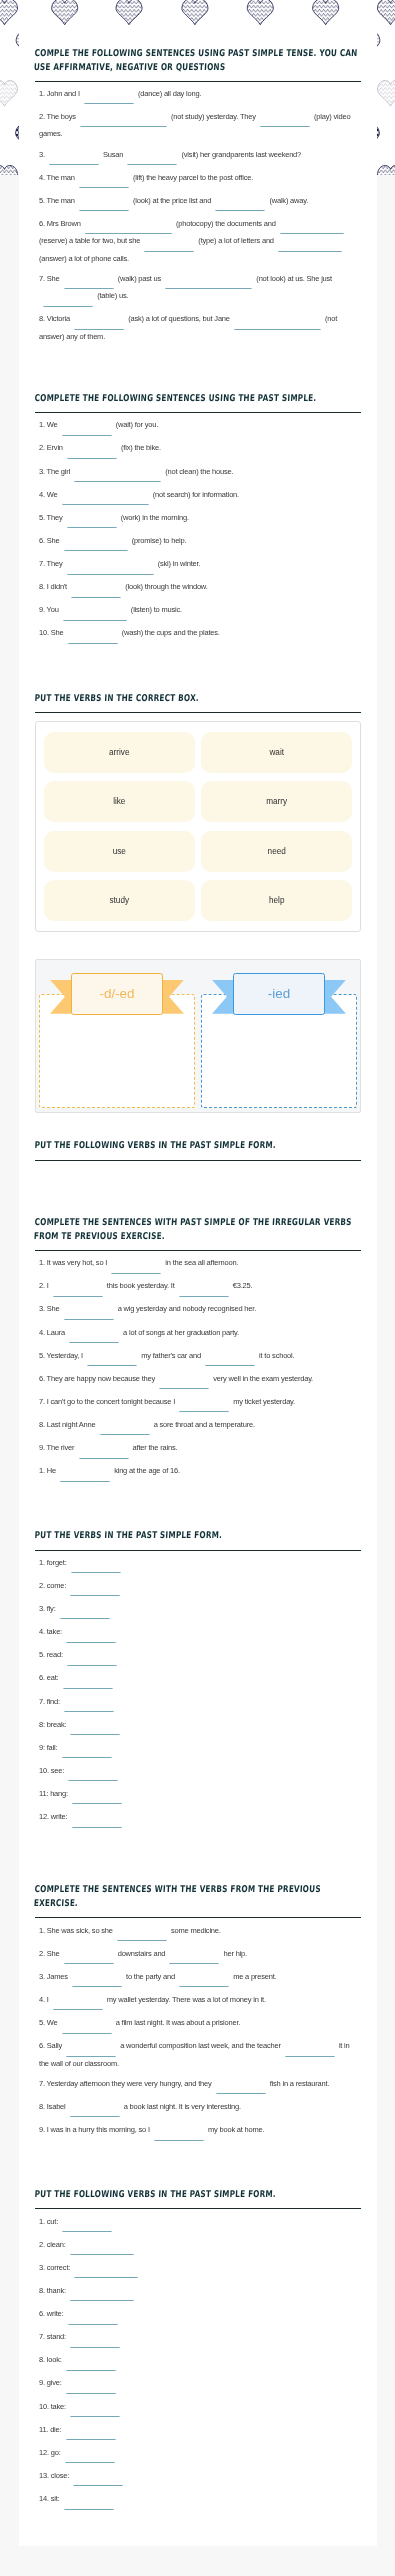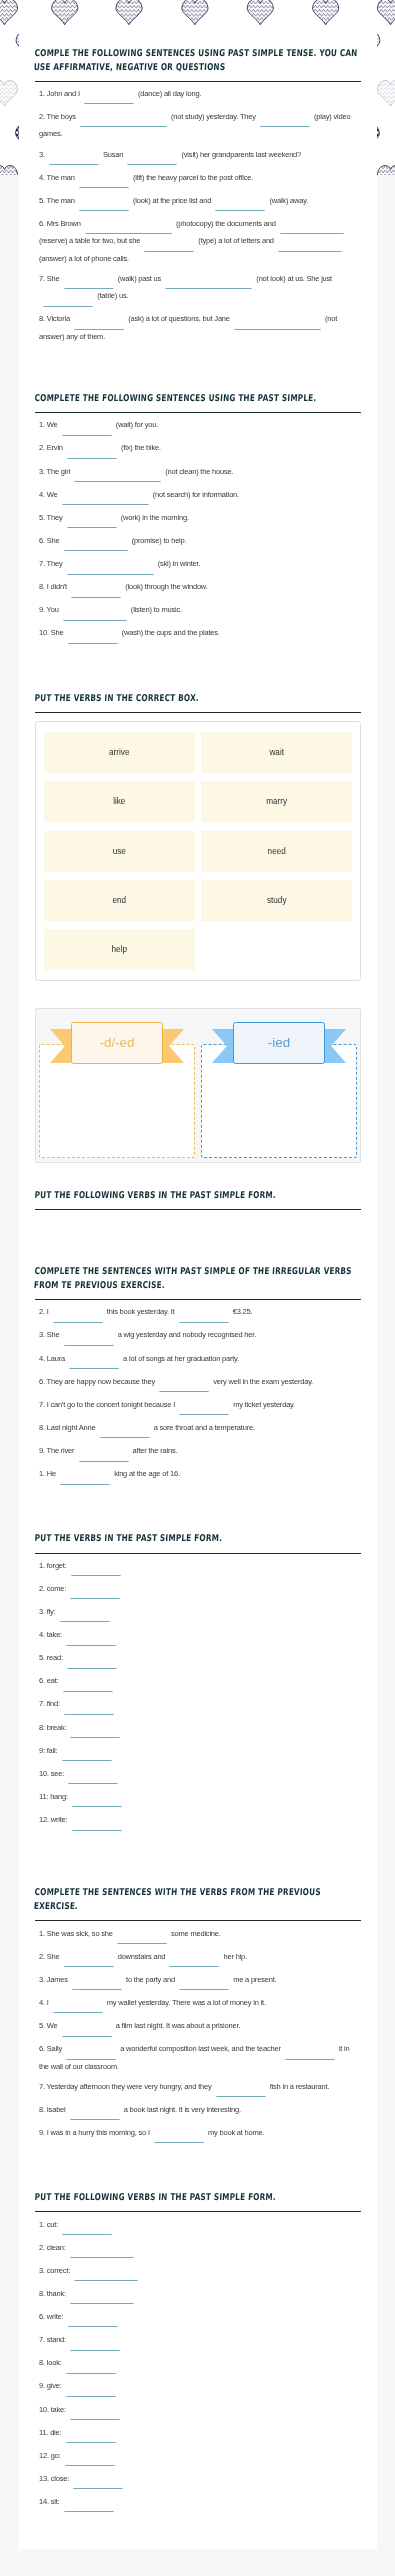--- a/index.html
+++ b/index.html
@@ -80,21 +80,21 @@
     padding: 10.3px 7.7px 10.3px 7.7px;
     margin-top: 8.2px;
     display: grid;
     grid-template-columns: 1fr 1fr;
     column-gap: 6.2px;
     row-gap: 8.2px;
     background: #fff;
   }
   .word-chip {
     background: #fdf7e6;
-    border-radius: 0;
+    border-radius: 10px;
     height: 41px;
     display: flex;
     align-items: center;
     justify-content: center;
     font-size: 8.2px;
     color: #2f2f2f;
     cursor: grab;
   }
   .drop-area {
     margin-top: 27px;
@@ -377,21 +377,20 @@
       <section class="section">
         <h2 class="section-title">Put the verbs in the correct box.</h2>
         <hr class="section-rule">
         <div class="word-bank">
           <div class="word-chip">arrive</div>
           <div class="word-chip">wait</div>
           <div class="word-chip">like</div>
           <div class="word-chip">marry</div>
           <div class="word-chip">use</div>
           <div class="word-chip">need</div>
-          <div class="word-chip">end</div>
           <div class="word-chip">study</div>
           <div class="word-chip">help</div>
         </div>
         <div class="drop-area">
           <div class="drop-col orange">
         <div class="drop-zone orange"></div>
         <div class="ribbon">
           <div class="tail l"></div>
           <div class="tail r"></div>
           <div class="fold l"></div>
@@ -414,23 +413,25 @@
       </section>
       <section class="section">
         <h2 class="section-title">Put the following verbs in the past simple form.</h2>
         <hr class="section-rule">
         <div class="spacer-lg"></div>
       </section>
       <section class="section">
         <h2 class="section-title">Complete the sentences with past simple of the irregular verbs from te previous exercise.</h2>
         <hr class="section-rule">
         <ul class="q-list">
+          <li class="q"><span>1. It was very hot, so I</span><input type="text" class="blank w1" style=""><span>in the sea all afternoon.</span></li>
           <li class="q"><span>2. I</span><input type="text" class="blank w1" style=""><span>this book yesterday. It</span><input type="text" class="blank w1" style=""><span>€3.25.</span></li>
           <li class="q"><span>3. She</span><input type="text" class="blank w1" style=""><span>a wig yesterday and nobody recognised her.</span></li>
           <li class="q"><span>4. Laura</span><input type="text" class="blank w1" style=""><span>a lot of songs at her graduation party.</span></li>
+          <li class="q"><span>5. Yesterday, I</span><input type="text" class="blank w1" style=""><span>my father's car and</span><input type="text" class="blank w1" style=""><span>it to school.</span></li>
           <li class="q"><span>6. They are happy now because they</span><input type="text" class="blank w1" style=""><span>very well in the exam yesterday.</span></li>
           <li class="q"><span>7. I can't go to the concert tonight because I</span><input type="text" class="blank w1" style=""><span>my ticket yesterday.</span></li>
           <li class="q"><span>8. Last night Anne</span><input type="text" class="blank w1" style=""><span>a sore throat and a temperature.</span></li>
           <li class="q"><span>9. The river</span><input type="text" class="blank w1" style=""><span>after the rains.</span></li>
           <li class="q"><span>1. He</span><input type="text" class="blank w1" style=""><span>king at the age of 16.</span></li>
         </ul>
         <div class="spacer-md"></div>
       </section>
       <section class="section">
         <h2 class="section-title">Put the verbs in the past simple form.</h2>

